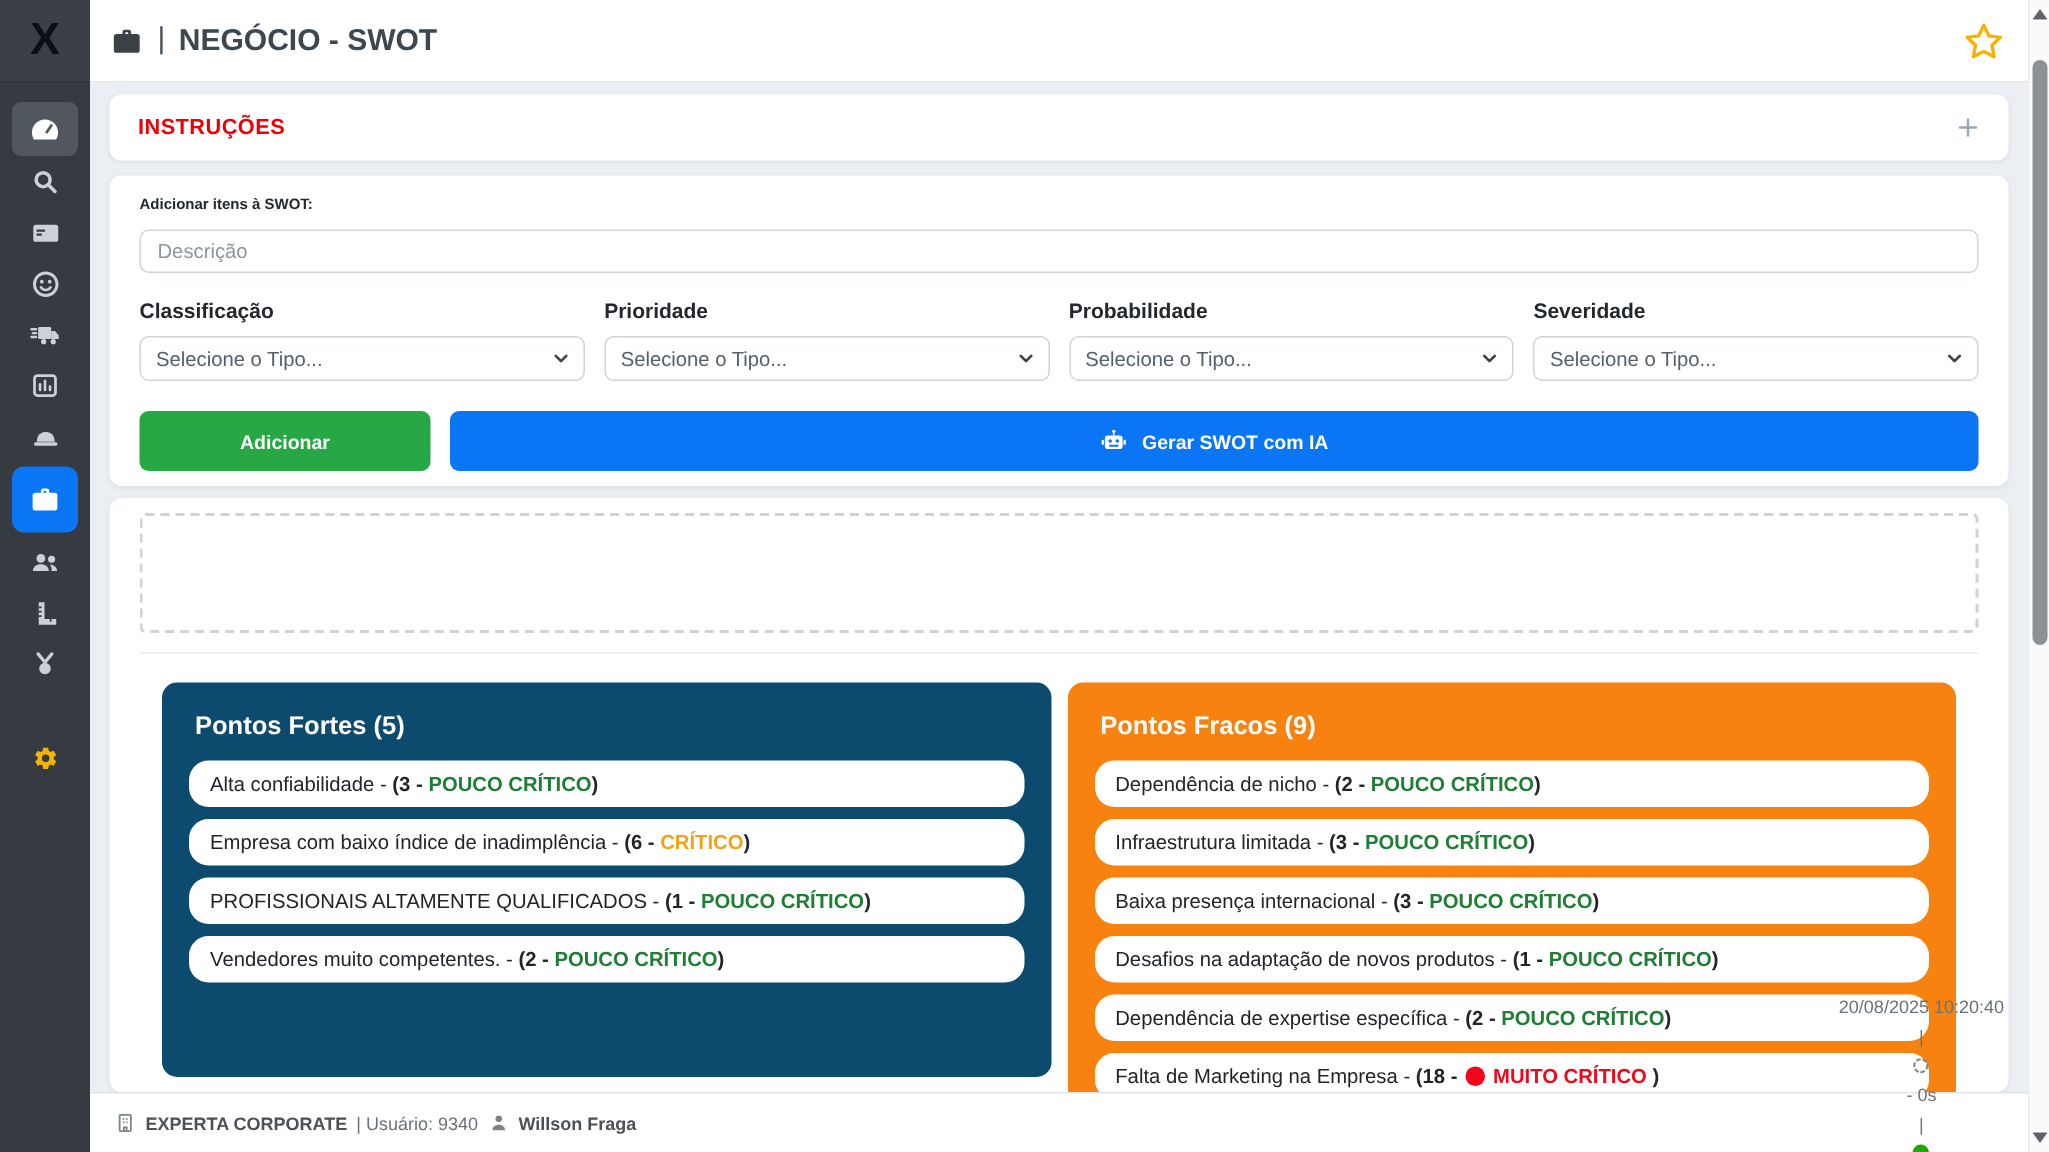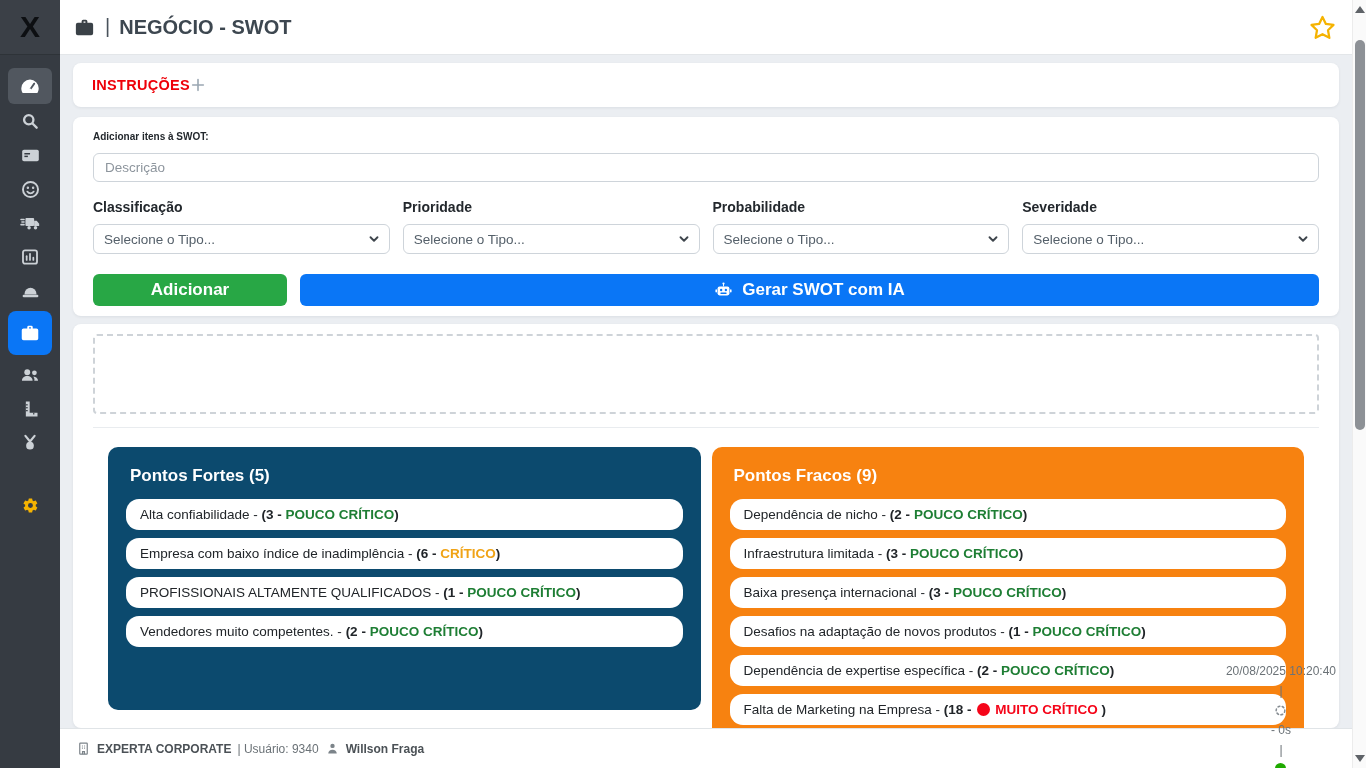--- a/index.html
+++ b/index.html
@@ -30,39 +30,39 @@
   .page-title { display:flex; align-items:center; gap:9px; color:#3d4750; font-size:20px; font-weight:700; }
   .page-title .sep { font-weight:400; color:#49525b; position:relative; top:-1px; }
   .fav { margin-left:auto; display:flex; align-items:center; cursor:pointer; }
 
   
   .main { position:absolute; left:60px; top:55px; right:14px; bottom:40px;
           padding:8px 13px 0; overflow:hidden; display:flex; flex-direction:column; }
   .card { background:#fff; border-radius:8px; box-shadow:0 1px 3px rgba(40,50,60,.08); }
 
   .card-instructions { height:44px; flex:none; display:flex; align-items:center;
-                       justify-content:flex-start; padding:0 19px; margin-bottom:10px; }
+                       justify-content:space-between; padding:0 19px; margin-bottom:10px; }
   .instructions-label { color:var(--instructions-red); font-weight:700; font-size:14.5px; letter-spacing:.3px; }
   .plus { color:#9aa7b2; cursor:pointer; display:flex; }
 
   .card-form { flex:none; padding:14px 20px 10px; margin-bottom:8px; }
   .form-heading { font-size:10px; font-weight:700; color:#23282d; margin:0 0 11px; }
   .text-input { width:100%; height:29px; border:1px solid #ced4da; border-radius:6px;
                 padding:4px 11px; font-size:13.5px; color:#495057; font-family:inherit; outline:none; }
   .text-input::placeholder { color:#8d959d; }
   .fields { display:flex; gap:13px; margin-top:17px; }
   .field { flex:1; min-width:0; }
   .field-label { display:block; font-size:14px; font-weight:700; color:#23282d; margin-bottom:9px; }
   .select-wrap { position:relative; }
   .select-wrap select { width:100%; height:30px; appearance:none; -webkit-appearance:none;
       border:1px solid #ced4da; border-radius:6px; background:#fff; padding:0 30px 0 10px;
       font-size:13.5px; color:#55606a; font-family:inherit; outline:none; }
   .chev { position:absolute; right:9px; top:8px; color:#3e454c; pointer-events:none; }
   .actions { display:flex; gap:13px; margin-top:20px; }
-  .btn { height:32px; border:none; border-radius:6px; font-size:17px; font-weight:700;
+  .btn { height:40px; border:none; border-radius:6px; font-size:13px; font-weight:700;
          color:#fff; cursor:pointer; font-family:inherit; }
   .btn-add { width:194px; flex:none; background:var(--button-green); }
   .btn-generate { flex:1; background:var(--accent-blue); display:flex; align-items:center;
                   justify-content:center; gap:9px; }
 
   .card-swot { flex:1; overflow:hidden; padding:10px 20px 0; }
   .dropzone { height:80px; border:2px dashed #ced3d8; border-radius:4px; background:#fff; }
   .divider { border:none; border-top:1px solid #e9ecef; margin:13px 0 0; }
   .panels { display:flex; gap:11px; padding:19px 15px 0; align-items:flex-start; }
   .panel { flex:1; min-width:0; border-radius:10px; padding:12px 18px 16px; }

